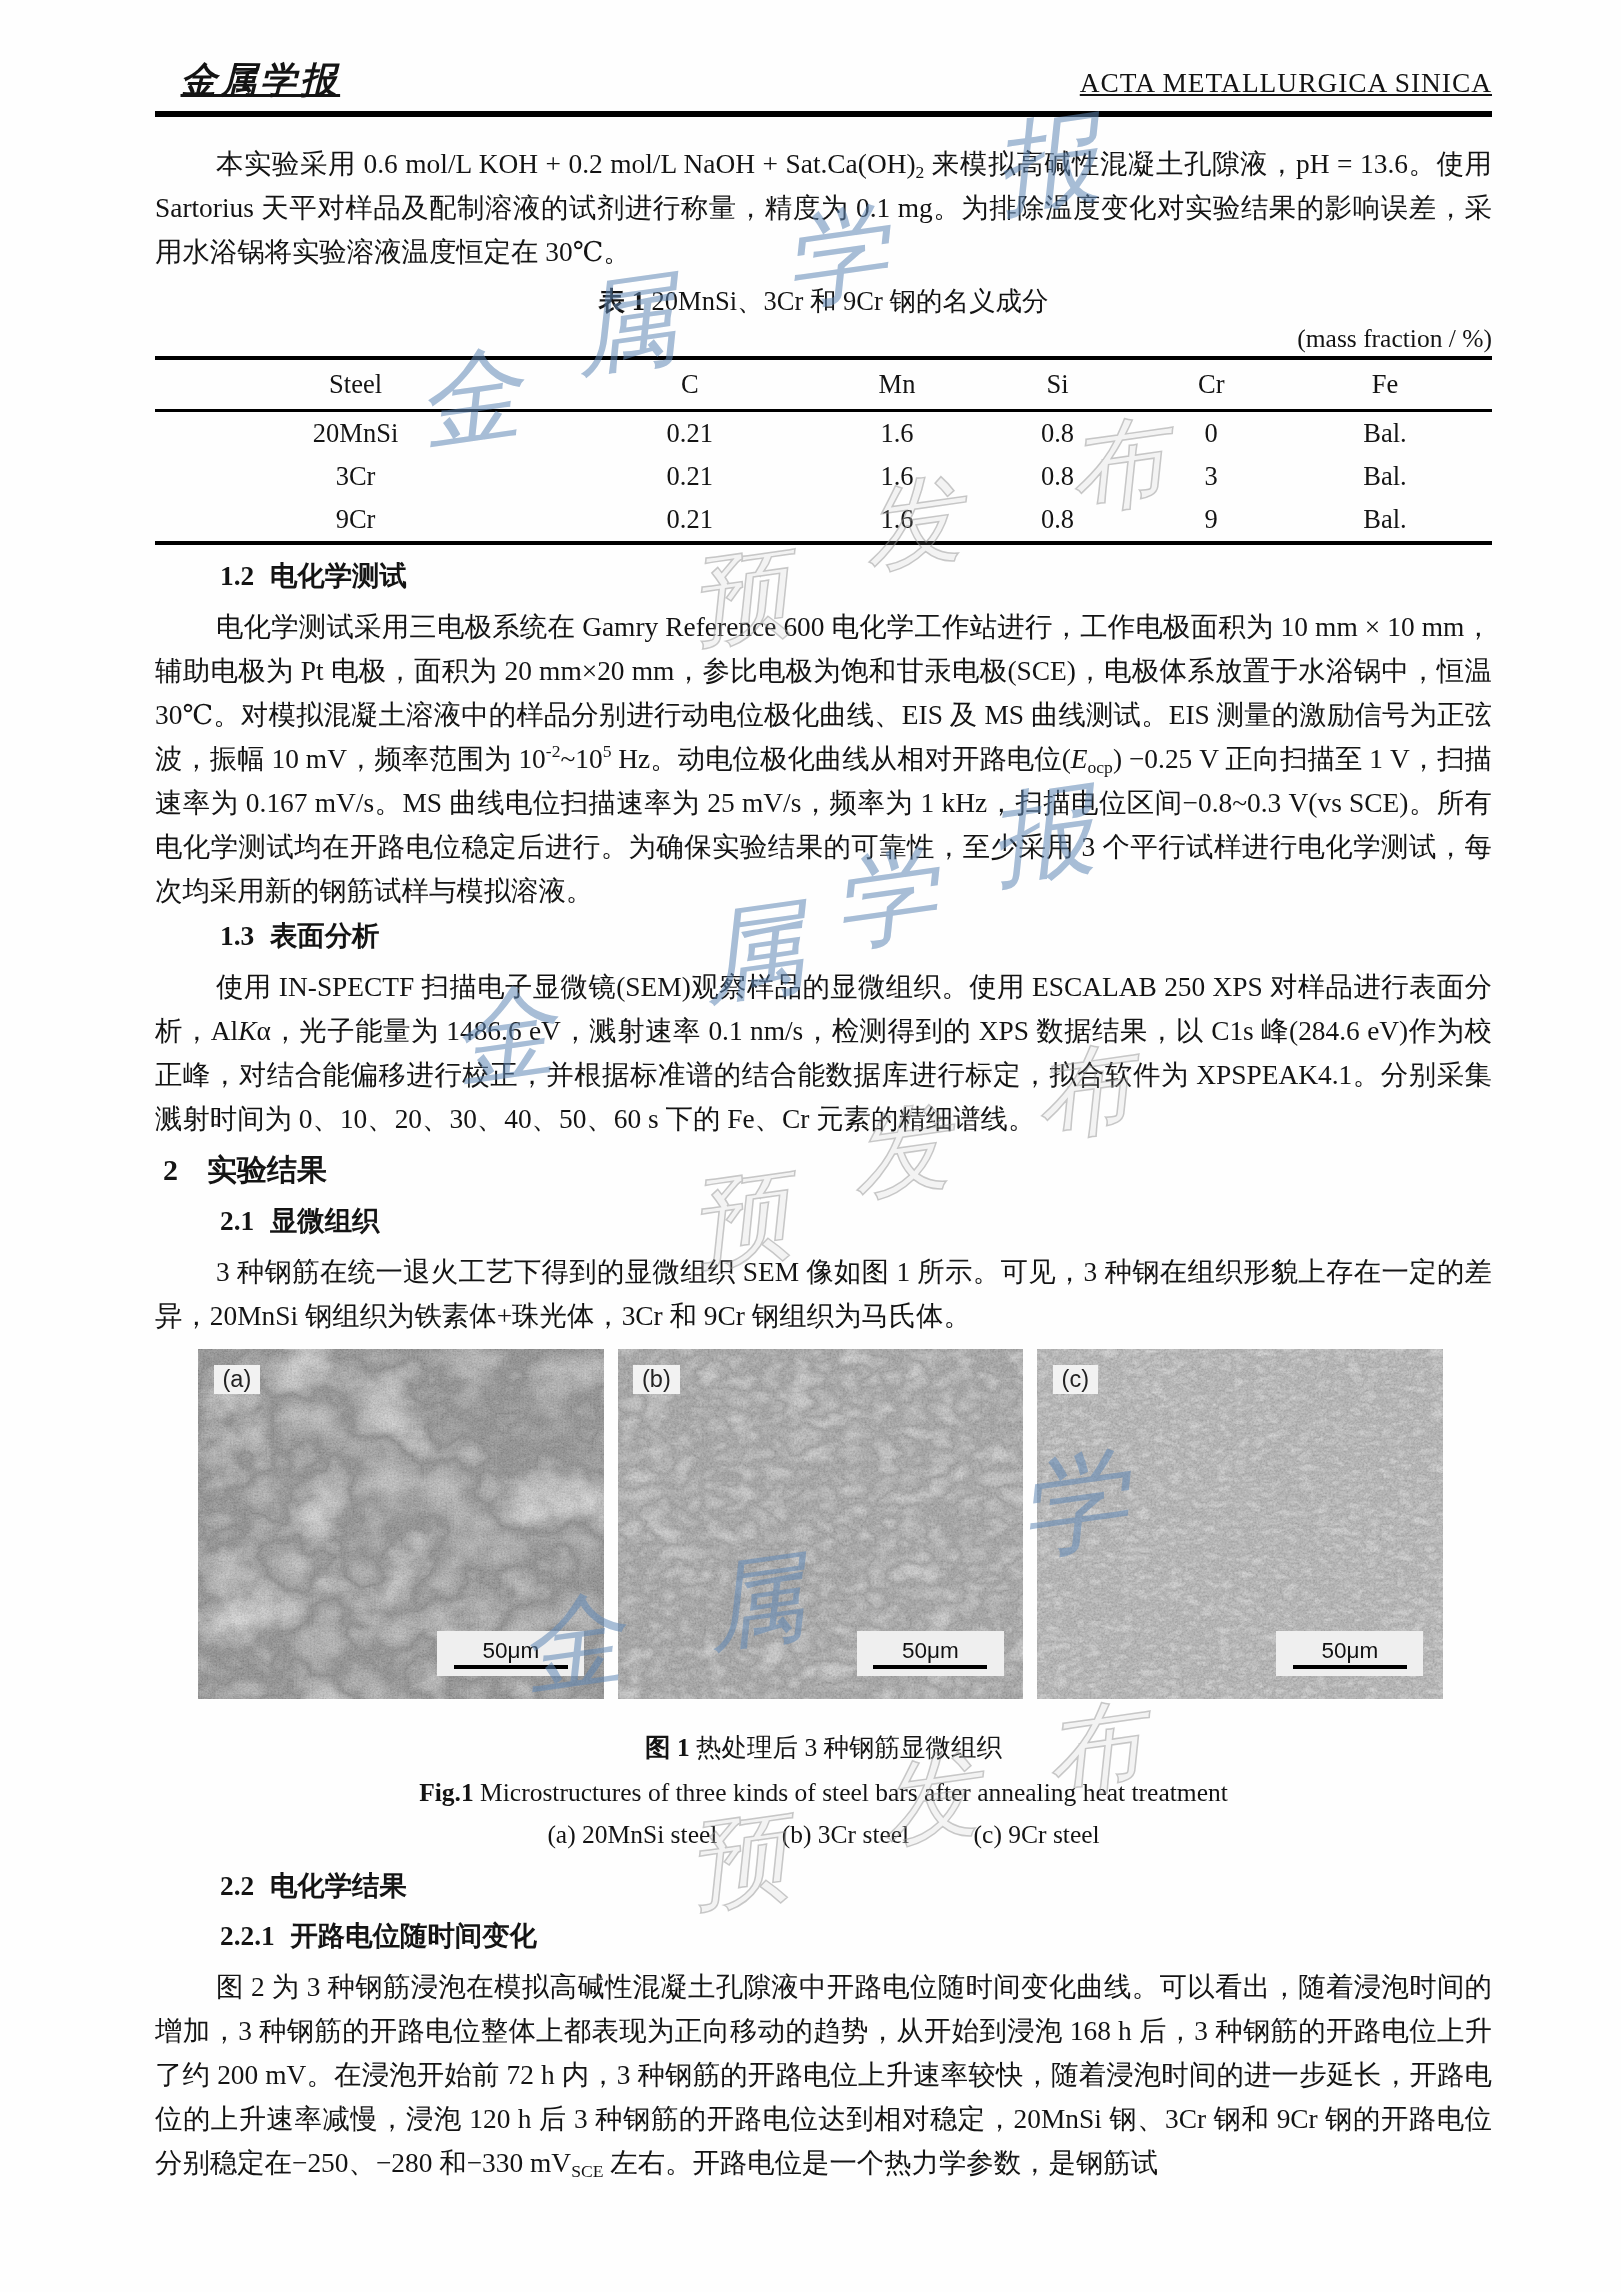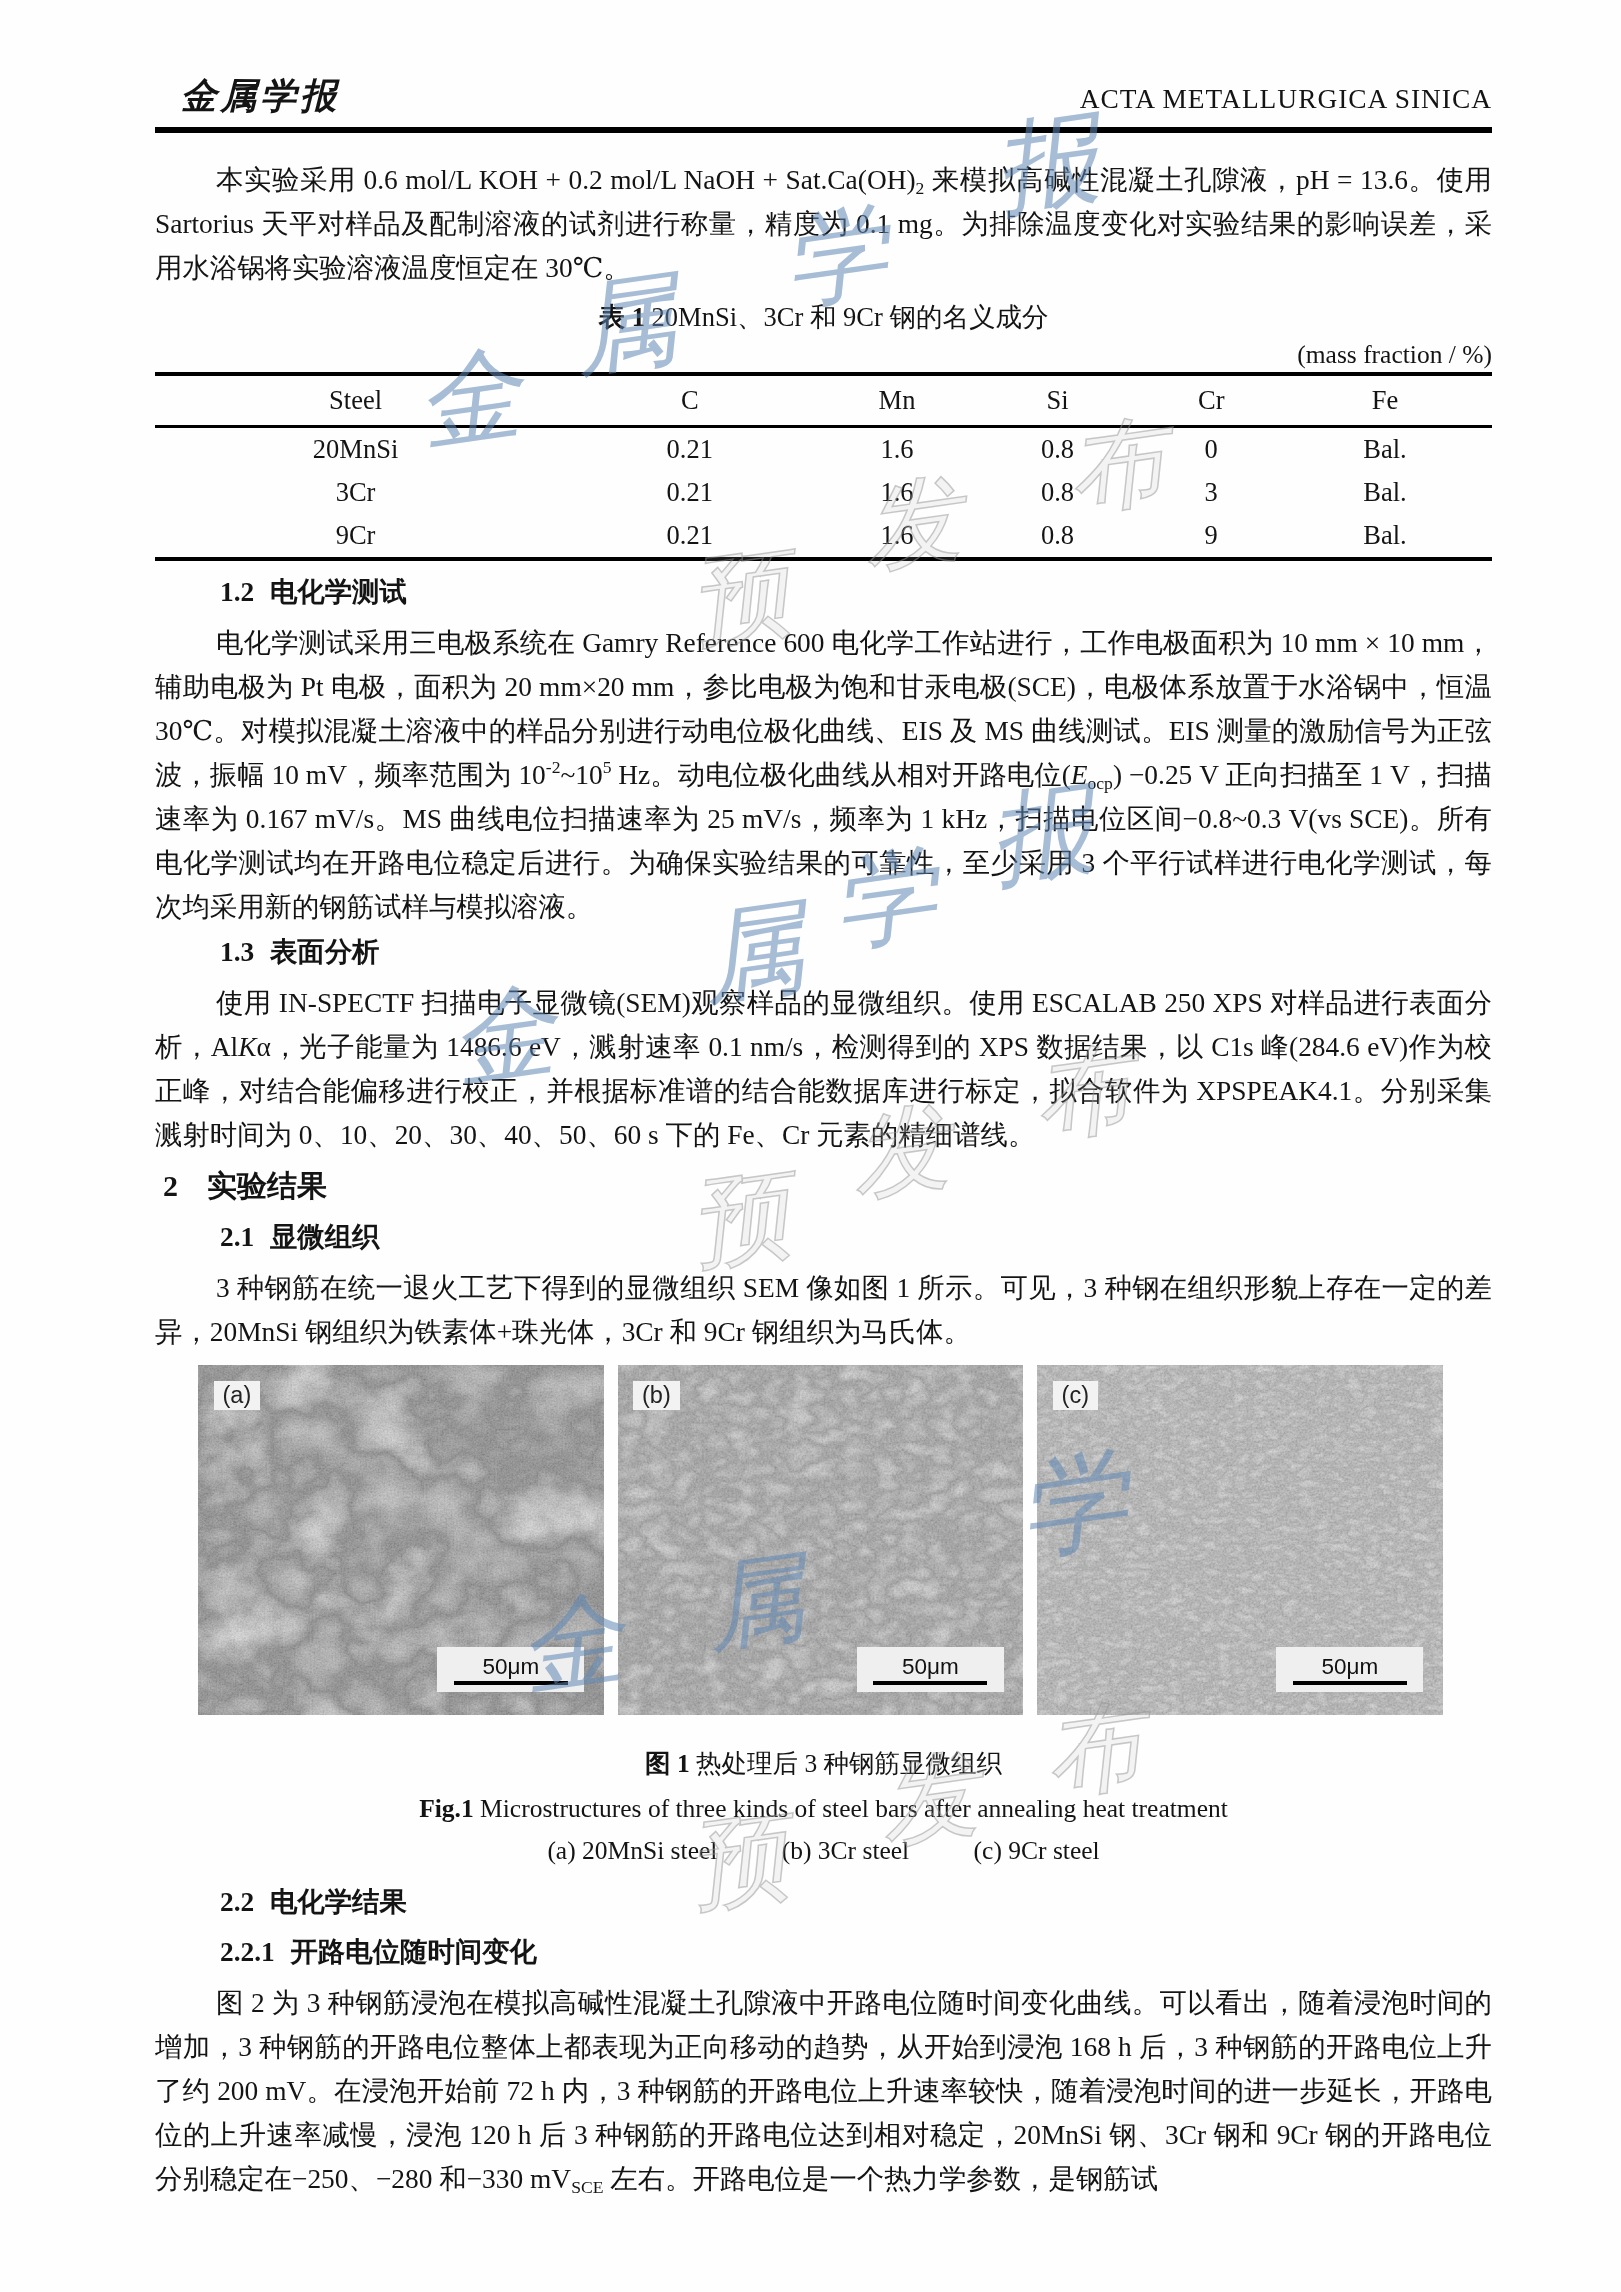--- a/index.html
+++ b/index.html
@@ -3,21 +3,21 @@
 <meta charset="utf-8">
 <style>
   html,body{margin:0;padding:0;background:#888;}
   .page{
     position:relative;width:1621px;height:2293px;background:#fefefe;
     margin:0 auto;overflow:hidden;color:#141414;
     font-family:"Liberation Serif","DejaVu Serif",serif;
   }
   .content{margin:0 129px 0 155px;position:relative;z-index:2;}
   
-  .header{display:flex;justify-content:space-between;align-items:flex-end;padding-top:74px;}
+  .header{display:flex;justify-content:space-between;align-items:flex-end;padding-top:58px;text-decoration:underline;}
   .logo{font-size:36px;line-height:45px;font-weight:bold;font-style:italic;letter-spacing:3.9px;margin-left:25.5px;}
   .journal{font-size:27.4px;line-height:39px;letter-spacing:1px;}
   .header-rule{height:5.9px;background:#000;margin-top:7.8px;}
   
   p.body{margin:0;font-size:27.4px;line-height:44px;text-align:justify;text-indent:61px;}
   p.intro{margin-top:25.5px;}
   sub,sup{font-size:17.6px;line-height:0;}
   sub{vertical-align:-4.9px;}
   sup{vertical-align:10.8px;}
   

